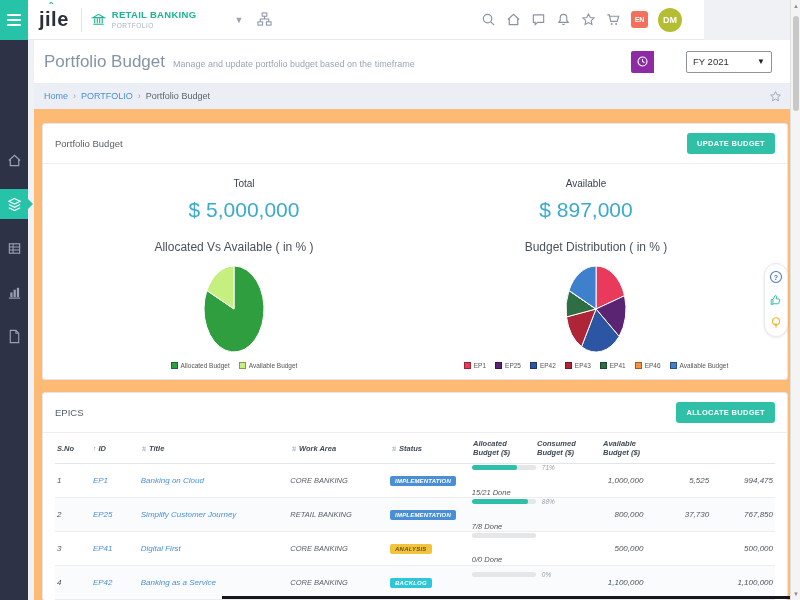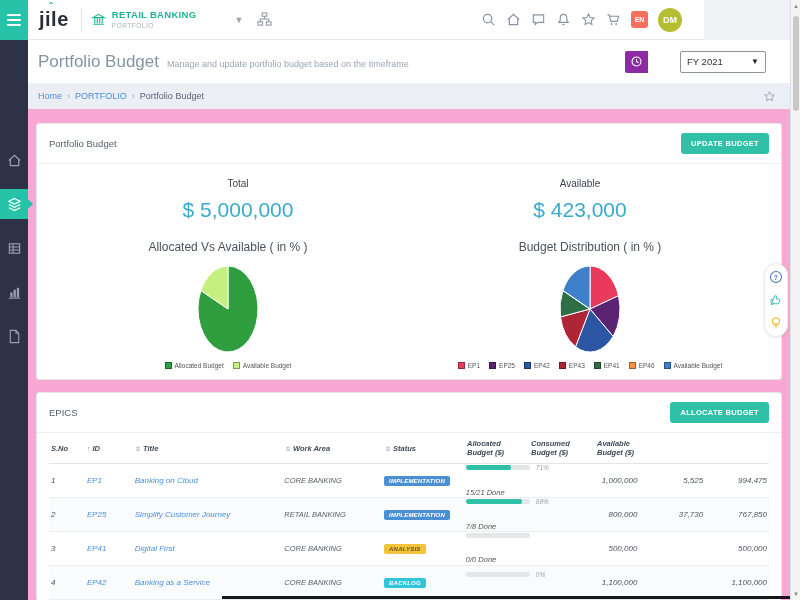--- a/index.html
+++ b/index.html
@@ -33,21 +33,21 @@
   .sidebar { position:absolute; top:40px; left:0; width:28px; height:560px; background:#2e3246; z-index:25;
              display:flex; flex-direction:column; align-items:center; padding-top:105px; gap:14px; }
   .side-item { width:28px; height:30px; display:flex; align-items:center; justify-content:center;
                color:#9aa0b5; cursor:pointer; position:relative; }
   .side-item.active { background:#26c3a8; color:#fff; }
   .side-item.active::after { content:""; position:absolute; right:-5px; top:10px;
       border-top:5px solid transparent; border-bottom:5px solid transparent; border-left:5px solid #26c3a8; }
   .side-item svg { width:15px; height:15px; }
 
   
-  .content { position:absolute; top:40px; left:28px; width:762px; height:560px; overflow:hidden; background:#f9a8d4; }
+  .content { position:absolute; top:40px; left:34px; width:762px; height:560px; overflow:hidden; background:#fdba74; }
   .page-head { height:43px; background:#fff; display:flex; align-items:center; padding:0 10px 0 10px; }
   .page-title { font-size:17px; font-weight:400; color:#8494a4; }
   .page-subtitle { font-size:9px; color:#9aa7b5; margin-left:8px; margin-top:5px; }
   .fy-group { margin-left:auto; display:flex; align-items:center; margin-right:14px; }
   .fy-clock { width:23px; height:22px; background:#8d2ba4; border-radius:2px 0 0 2px;
               display:flex; align-items:center; justify-content:center; }
   .fy-select { width:86px; height:22px; border:1px solid #8d939b; border-radius:2px; background:#fff;
                display:flex; align-items:center; font-size:9.5px; color:#333; padding:0 6px; cursor:pointer;margin-left:32px; }
   .fy-select .caret { margin-left:auto; font-size:8px; color:#222; }
 
@@ -251,21 +251,21 @@
           <span class="card-title">Portfolio Budget</span>
           <button class="teal-btn">UPDATE BUDGET</button>
         </div>
         <div class="stats-row">
           <div class="stat">
             <div class="stat-label">Total</div>
             <div class="stat-value">$ 5,000,000</div>
           </div>
           <div class="stat">
             <div class="stat-label">Available</div>
-            <div class="stat-value">$ 423,000</div>
+            <div class="stat-value">$ 897,000</div>
           </div>
         </div>
         <div class="charts-row">
           <div class="chart-col">
             <div class="chart-title">Allocated Vs Available ( in % )</div>
             <svg id="pie0" width="120" height="102" viewBox="0 0 120 102">
                 <path d="M60,51 L60.00,8.00 A30,43 0 1 1 32.90,32.54 Z" fill="#2f9e3f" stroke="#fff" stroke-width="1"></path>
                 <path d="M60,51 L32.90,32.54 A30,43 0 0 1 60.00,8.00 Z" fill="#c5ef7f" stroke="#fff" stroke-width="1"></path>
               </svg>
             <div class="legend" id="legend0">

